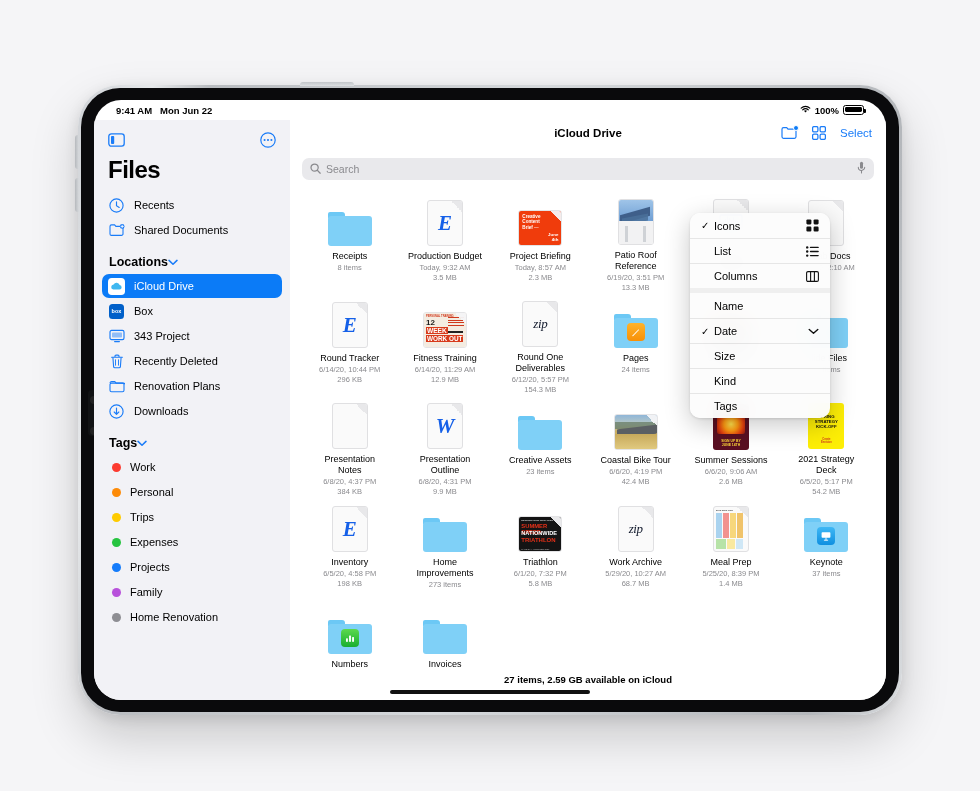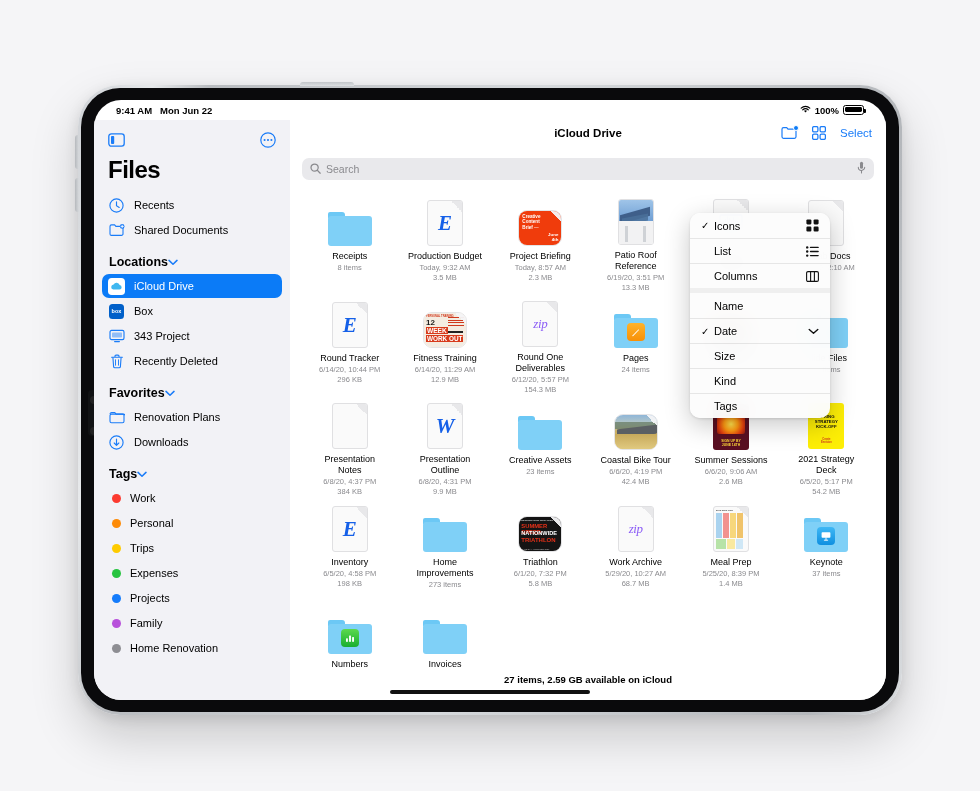--- a/index.html
+++ b/index.html
@@ -127,23 +127,23 @@
   .folder .app-badge { position:absolute; left:13px; top:9px; width:18px; height:18px;
     border-radius:4px; display:flex; align-items:center; justify-content:center; }
 
   .doc { width:36px; height:46px; background:#fafafa; border:0.8px solid #e0e0e2;
     border-radius:3px; position:relative; display:flex; align-items:center;
     justify-content:center; overflow:hidden; }
   .doc .fold { position:absolute; right:0; top:0; width:11px; height:11px;
     background:linear-gradient(225deg,#e8e8ea 50%, transparent 50%); }
   .doc .glyph { font-family:"Liberation Serif", serif; font-size:21px; font-weight:bold;
     font-style:italic; color:#1560e8; }
-  .doc .zipg { font-size:13px; color:#8b5cf6; font-weight:normal; letter-spacing:-0.4px; }
-
-  .imgdoc { width:44px; height:36px; border-radius:9px; position:relative;
+  .doc .zipg { font-size:13px; color:#0f172a; font-weight:normal; letter-spacing:-0.4px; }
+
+  .imgdoc { width:44px; height:36px; border-radius:3px; position:relative;
     overflow:hidden; border:0.8px solid #e4e4e6; }
   .imgdoc .fold { position:absolute; right:0; top:0; width:11px; height:11px;
     background:linear-gradient(225deg,rgba(245,245,247,0.95) 50%, transparent 50%);
     z-index:4; }
 
   .postr { width:36px; height:46px; border-radius:3px; position:relative;
     overflow:hidden; }
 
   
   .menu { position:absolute; left:400px; top:27px; width:140px;
@@ -279,28 +279,20 @@
           <span class="sb-ico">
             <svg width="14" height="15" viewBox="0 0 14 15">
                 <path d="M1.6 3.3h10.8M5 3.3V2.1a1 1 0 0 1 1-1h2a1 1 0 0 1 1 1v1.2" stroke="#1a7cf8" stroke-width="1.1" fill="none" stroke-linecap="round"></path>
                 <path d="M2.9 3.3l.7 9.3a1.3 1.3 0 0 0 1.3 1.2h4.2a1.3 1.3 0 0 0 1.3-1.2l.7-9.3" stroke="#1a7cf8" stroke-width="1.1" fill="none"></path>
                 <path d="M5.5 5.8v5.4M8.5 5.8v5.4" stroke="#1a7cf8" stroke-width="0.95" stroke-linecap="round"></path>
               </svg>
           </span>
           <span class="lbl">Recently Deleted</span>
         </div>
 
-        <div class="sb-header">
-          <span>Favorites</span>
-          <span class="chev">
-            <svg width="10" height="7" viewBox="0 0 10 7">
-                <path d="M1 1.4 L5 5.2 L9 1.4" stroke="#1a7cf8" stroke-width="1.5" fill="none" stroke-linecap="round" stroke-linejoin="round"></path>
-              </svg>
-          </span>
-        </div>
         <div class="sb-row">
           <span class="sb-ico">
             <svg width="16" height="13" viewBox="0 0 16 13">
                 <path d="M1 3.1a1.5 1.5 0 0 1 1.5-1.5h3.3l1.3 1.5h7.4A1.5 1.5 0 0 1 16 4.6" stroke="#1a7cf8" stroke-width="1.1" fill="none"></path>
                 <rect x="1" y="3.1" width="14" height="8.6" rx="1.5" stroke="#1a7cf8" stroke-width="1.1" fill="none"></rect>
               </svg>
           </span>
           <span class="lbl">Renovation Plans</span>
         </div>
         <div class="sb-row">

